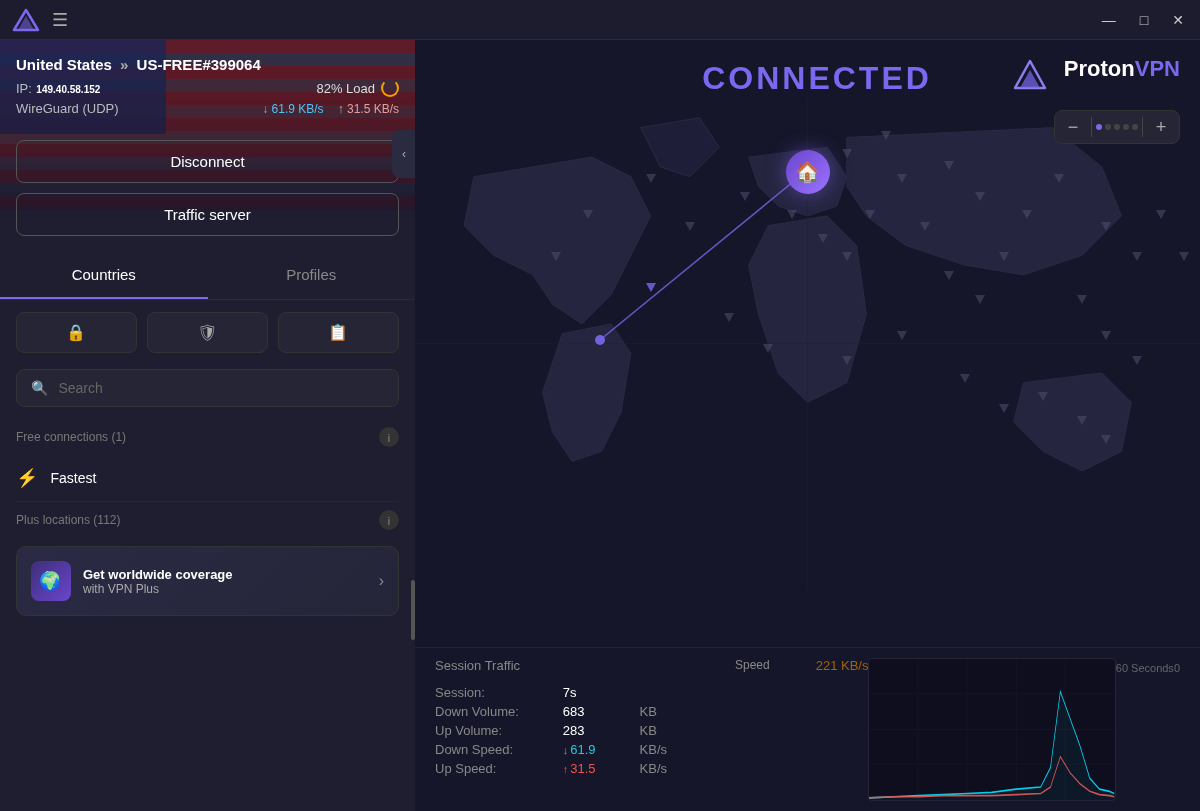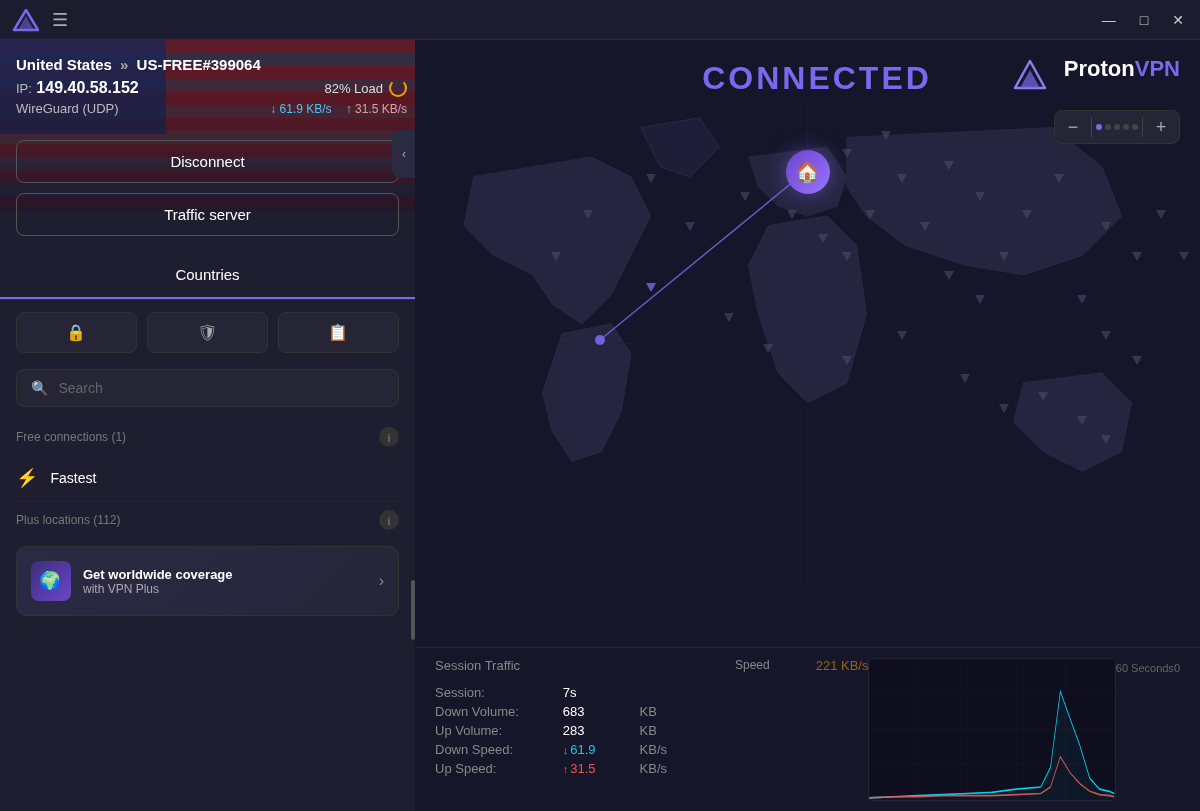--- a/index.html
+++ b/index.html
@@ -94,37 +94,37 @@
     .flag-overlay {
       position: absolute;
       top: 0; left: 0; right: 0; bottom: 0;
       background: linear-gradient(180deg, rgba(20,20,40,0.4) 0%, rgba(20,20,40,0.85) 100%);
     }
 
     
     .connection-info {
       position: relative;
       z-index: 2;
-      padding: 16px 8px 12px 16px;
+      padding: 16px 16px 12px 16px;
     }
     .server-name {
       font-size: 15px;
       font-weight: 600;
       color: #fff;
       margin-bottom: 6px;
     }
     .server-name .arrow { color: #aaa; margin: 0 4px; }
     .server-details-row {
       display: flex;
       align-items: center;
       justify-content: space-between;
       margin-bottom: 4px;
     }
     .ip-label { font-size: 13px; color: #bbb; }
-    .ip-value { font-size: 16px; font-weight: 700; color: #fff; }
+    .ip-value { font-size: 10px; font-weight: 700; color: #fff; }
     .load-badge {
       display: flex;
       align-items: center;
       gap: 6px;
       font-size: 13px;
       color: #ddd;
     }
     .load-circle {
       width: 18px;
       height: 18px;
@@ -586,20 +586,21 @@
 
     <button class="collapse-btn">‹</button>
 
     <div class="action-buttons">
       <button class="btn-disconnect">Disconnect</button>
       <button class="btn-change-server">Traffic server</button>
     </div>
 
     <div class="tabs-row">
       <div class="tab active">Countries</div>
+      <div class="tab">Profiles</div>
     </div>
 
     <div class="filter-row">
       <button class="filter-btn">
         <span>🔒</span>
       </button>
       <button class="filter-btn">
         <span>🛡</span>
       </button>
       <button class="filter-btn">

